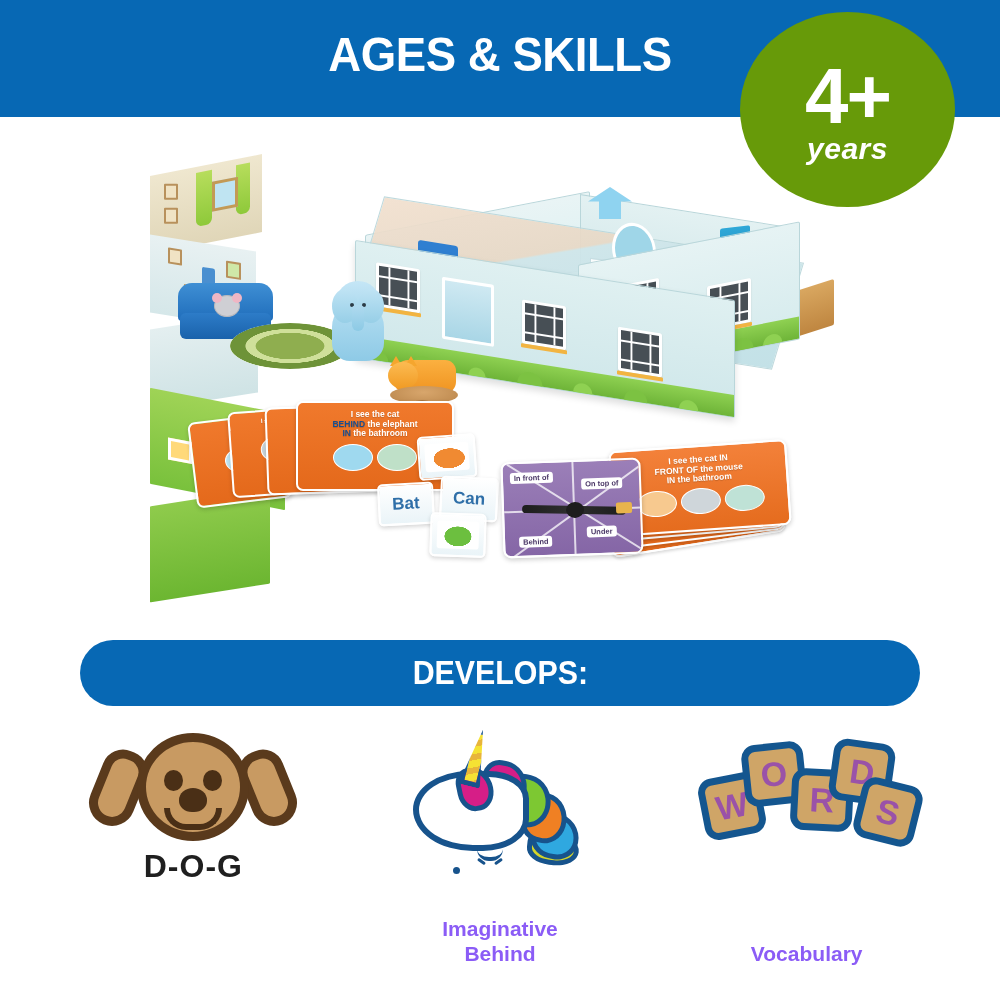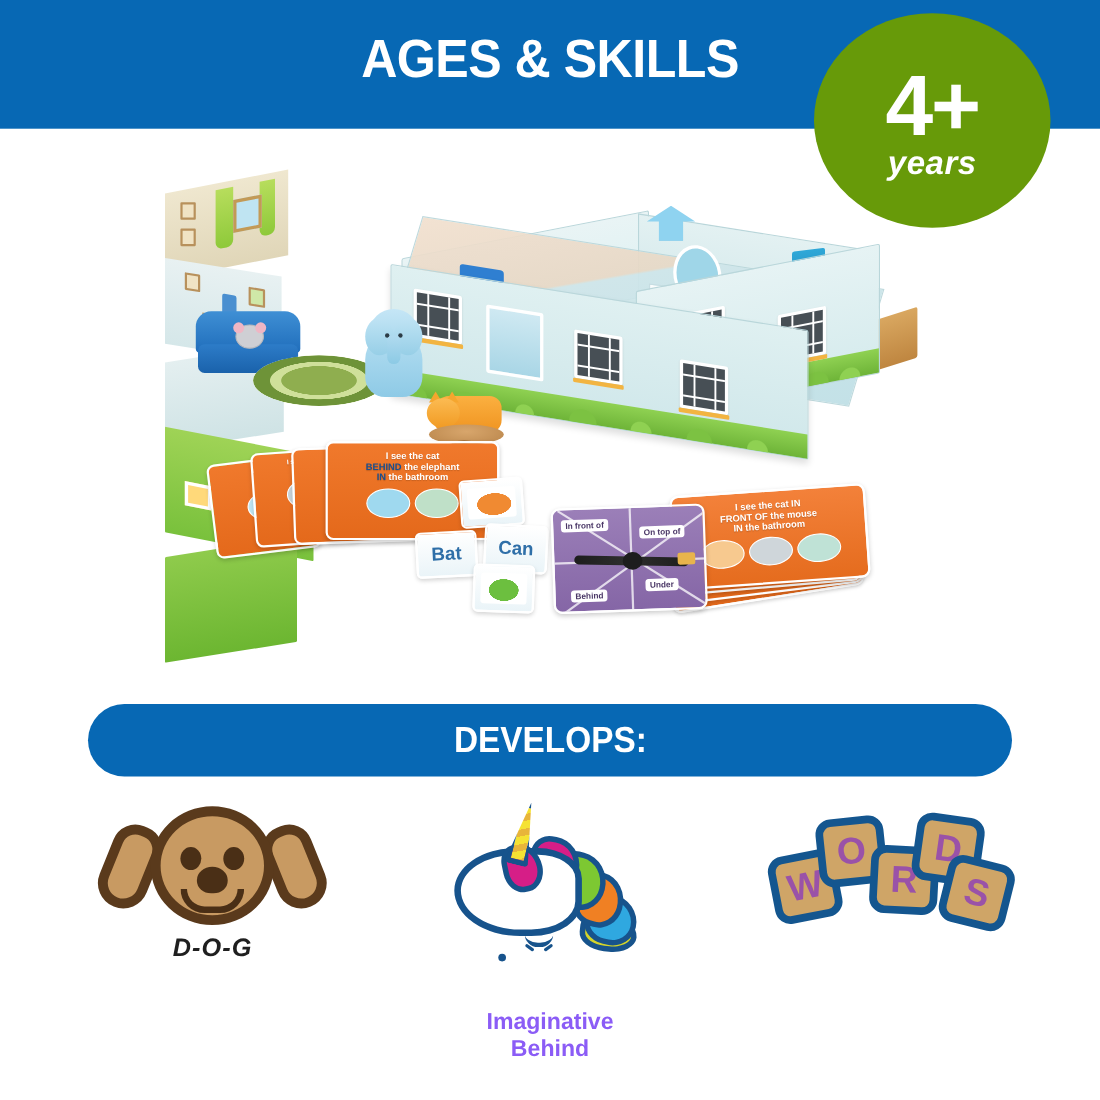--- a/index.html
+++ b/index.html
@@ -434,23 +434,22 @@
   #dog-snout{
     position:absolute; left:33px; top:46px; width:28px; height:24px;
     background:#4a2f16; border-radius:50% 50% 46% 46%;
   }
   #dog-mouth{
     position:absolute; left:18px; top:66px; width:58px; height:22px;
     border:6px solid #4a2f16; border-top:none;
     border-radius:0 0 30px 30px;
   }
   #dog-word{
-    color:#1f1f1f; font-size:23px; font-weight:bold; letter-spacing:1px;
+    color:#1f1f1f; font-size:32px; font-weight:bold; letter-spacing:1px;
     margin-top:2px;
-    font-style:italic;
   }
 
   
   #uni-art{ width:210px; height:140px; position:relative; margin-top:2px; }
   #uni-head{
     position:absolute; left:18px; top:44px; width:116px; height:80px;
     background:#ffffff; border:6px solid #17538c;
     border-radius:56% 40% 46% 60%;
   }
   #uni-horn{
@@ -735,15 +734,16 @@
   <div class="skill">
     <div class="skill-art" style="display:flex;justify-content:center;">
       <div id="words-art">
         <div class="block" id="block-0">W</div>
         <div class="block" id="block-1">O</div>
         <div class="block" id="block-2">R</div>
         <div class="block" id="block-3">D</div>
         <div class="block" id="block-4">S</div>
       </div>
     </div>
+    <div class="skill-label">Vocabulary</div>
   </div>
 
 </div>
 
 </body></html>

